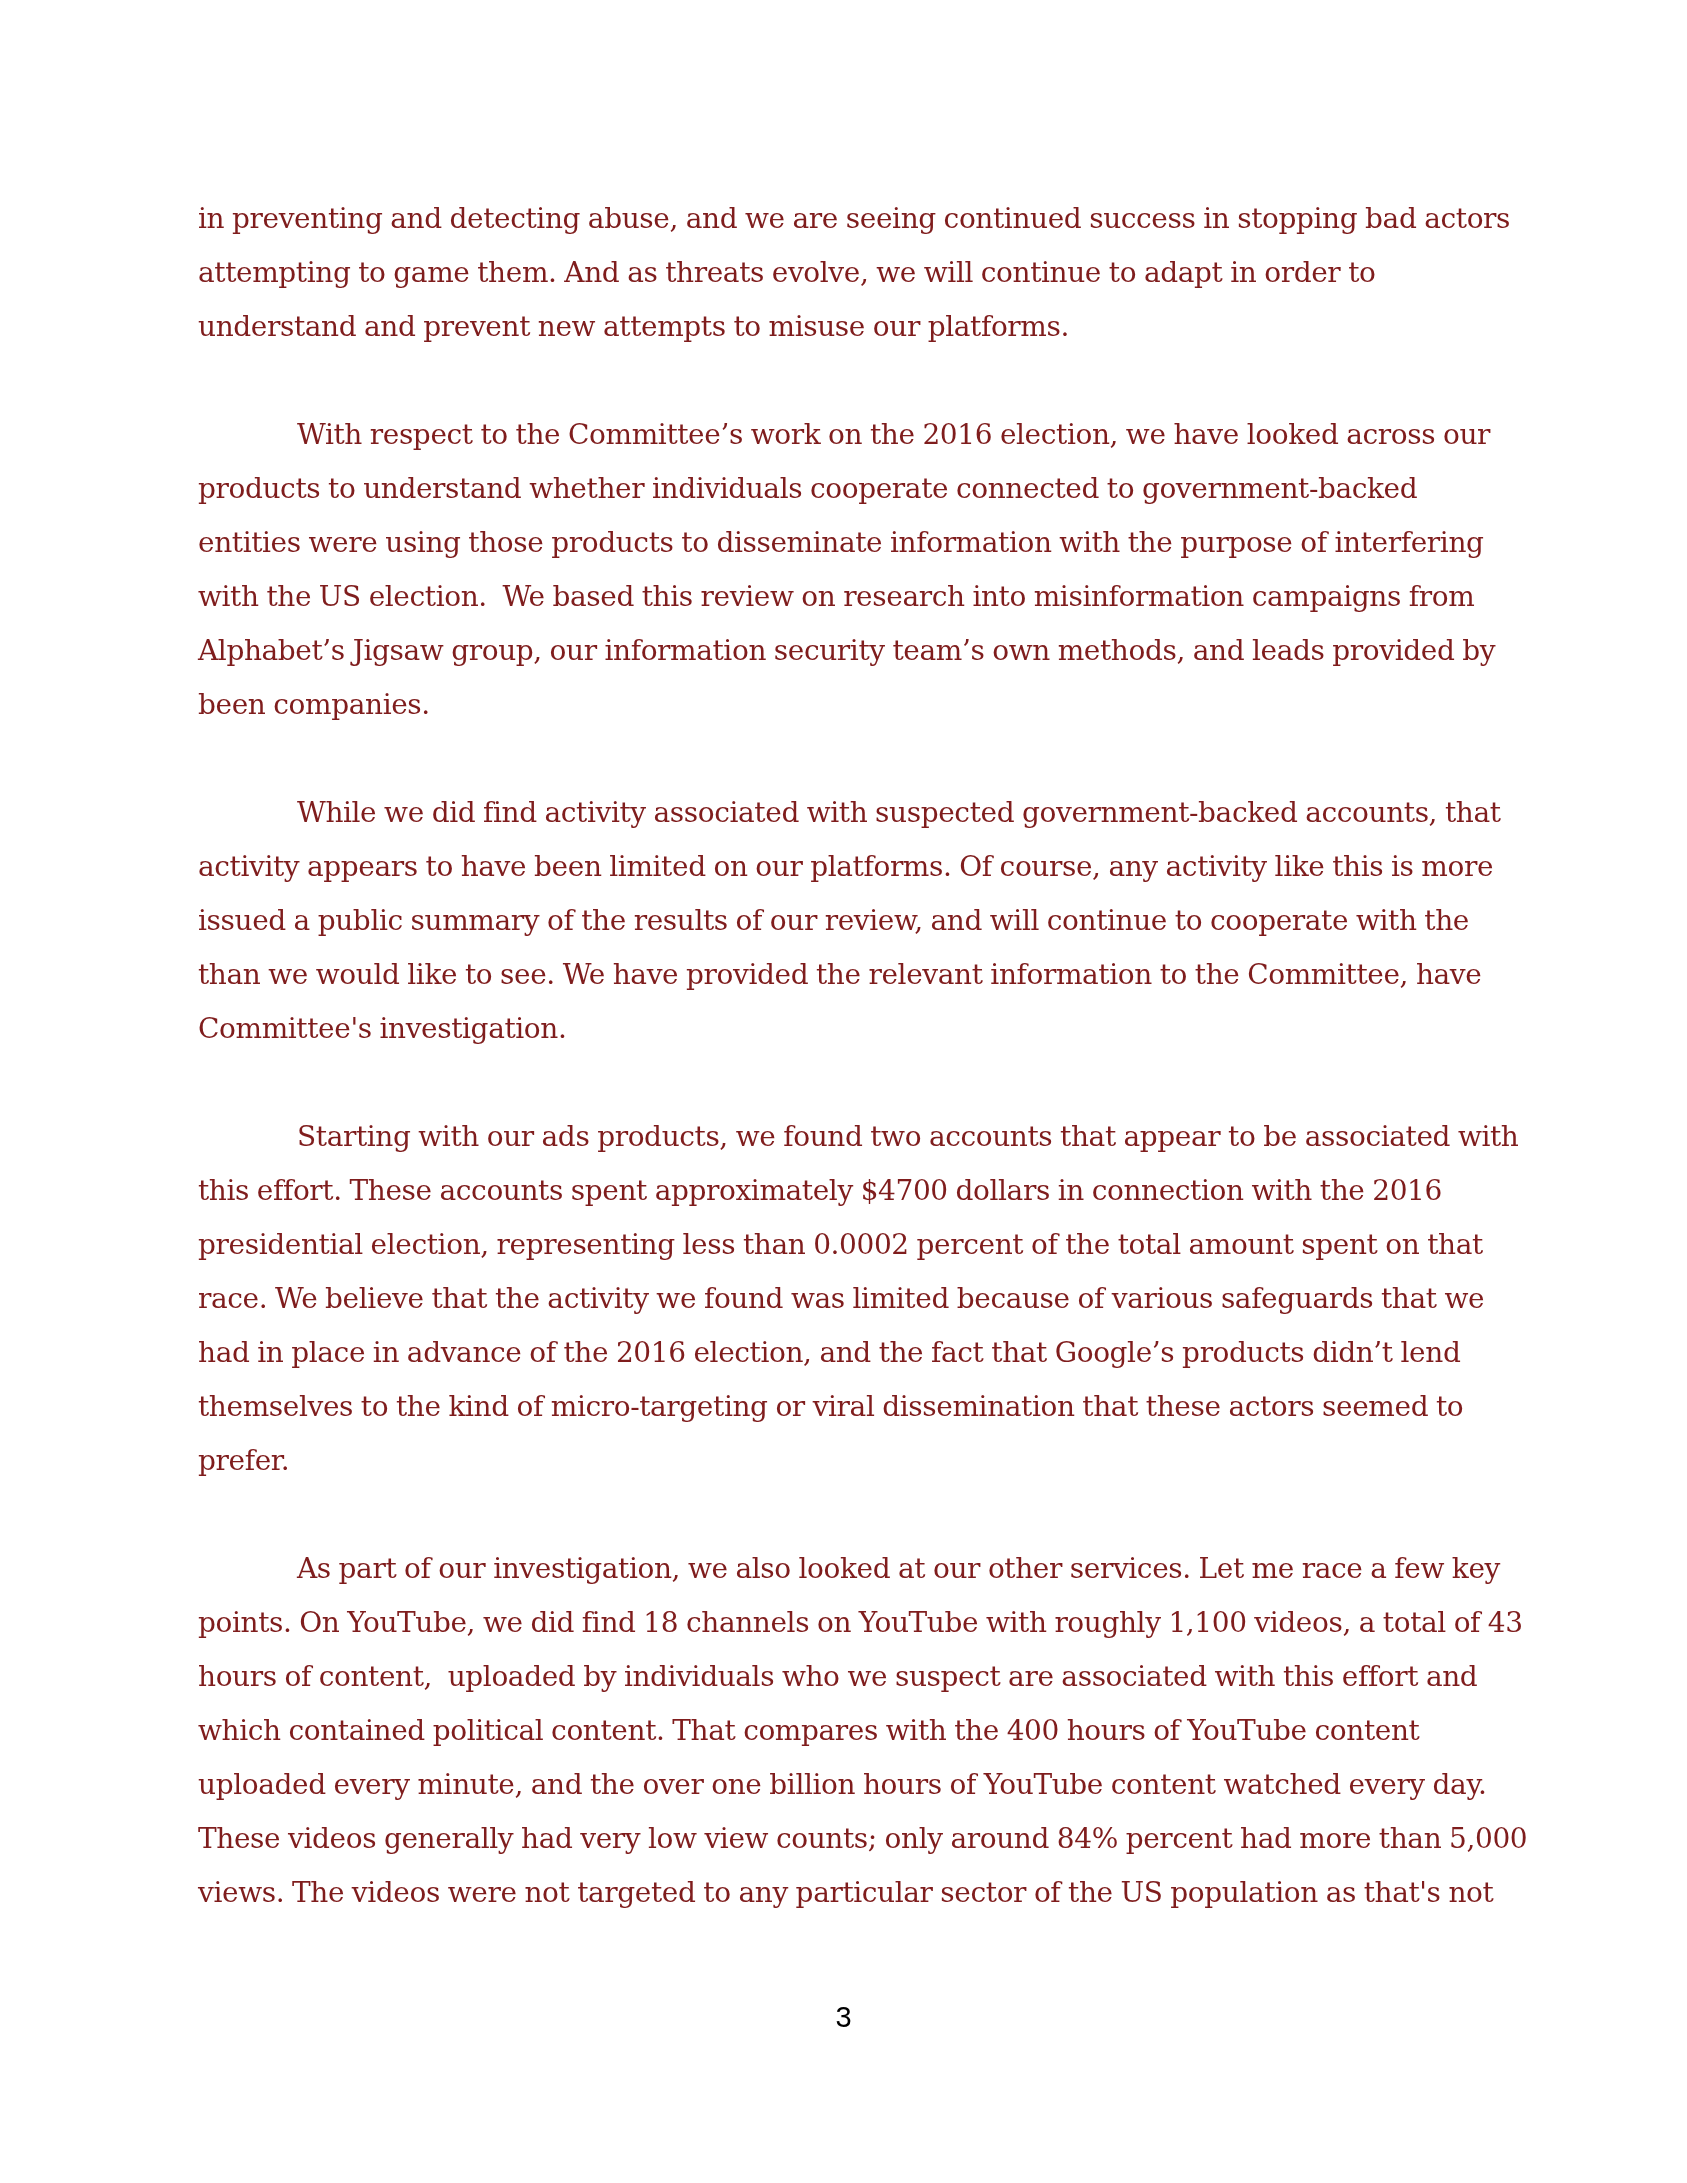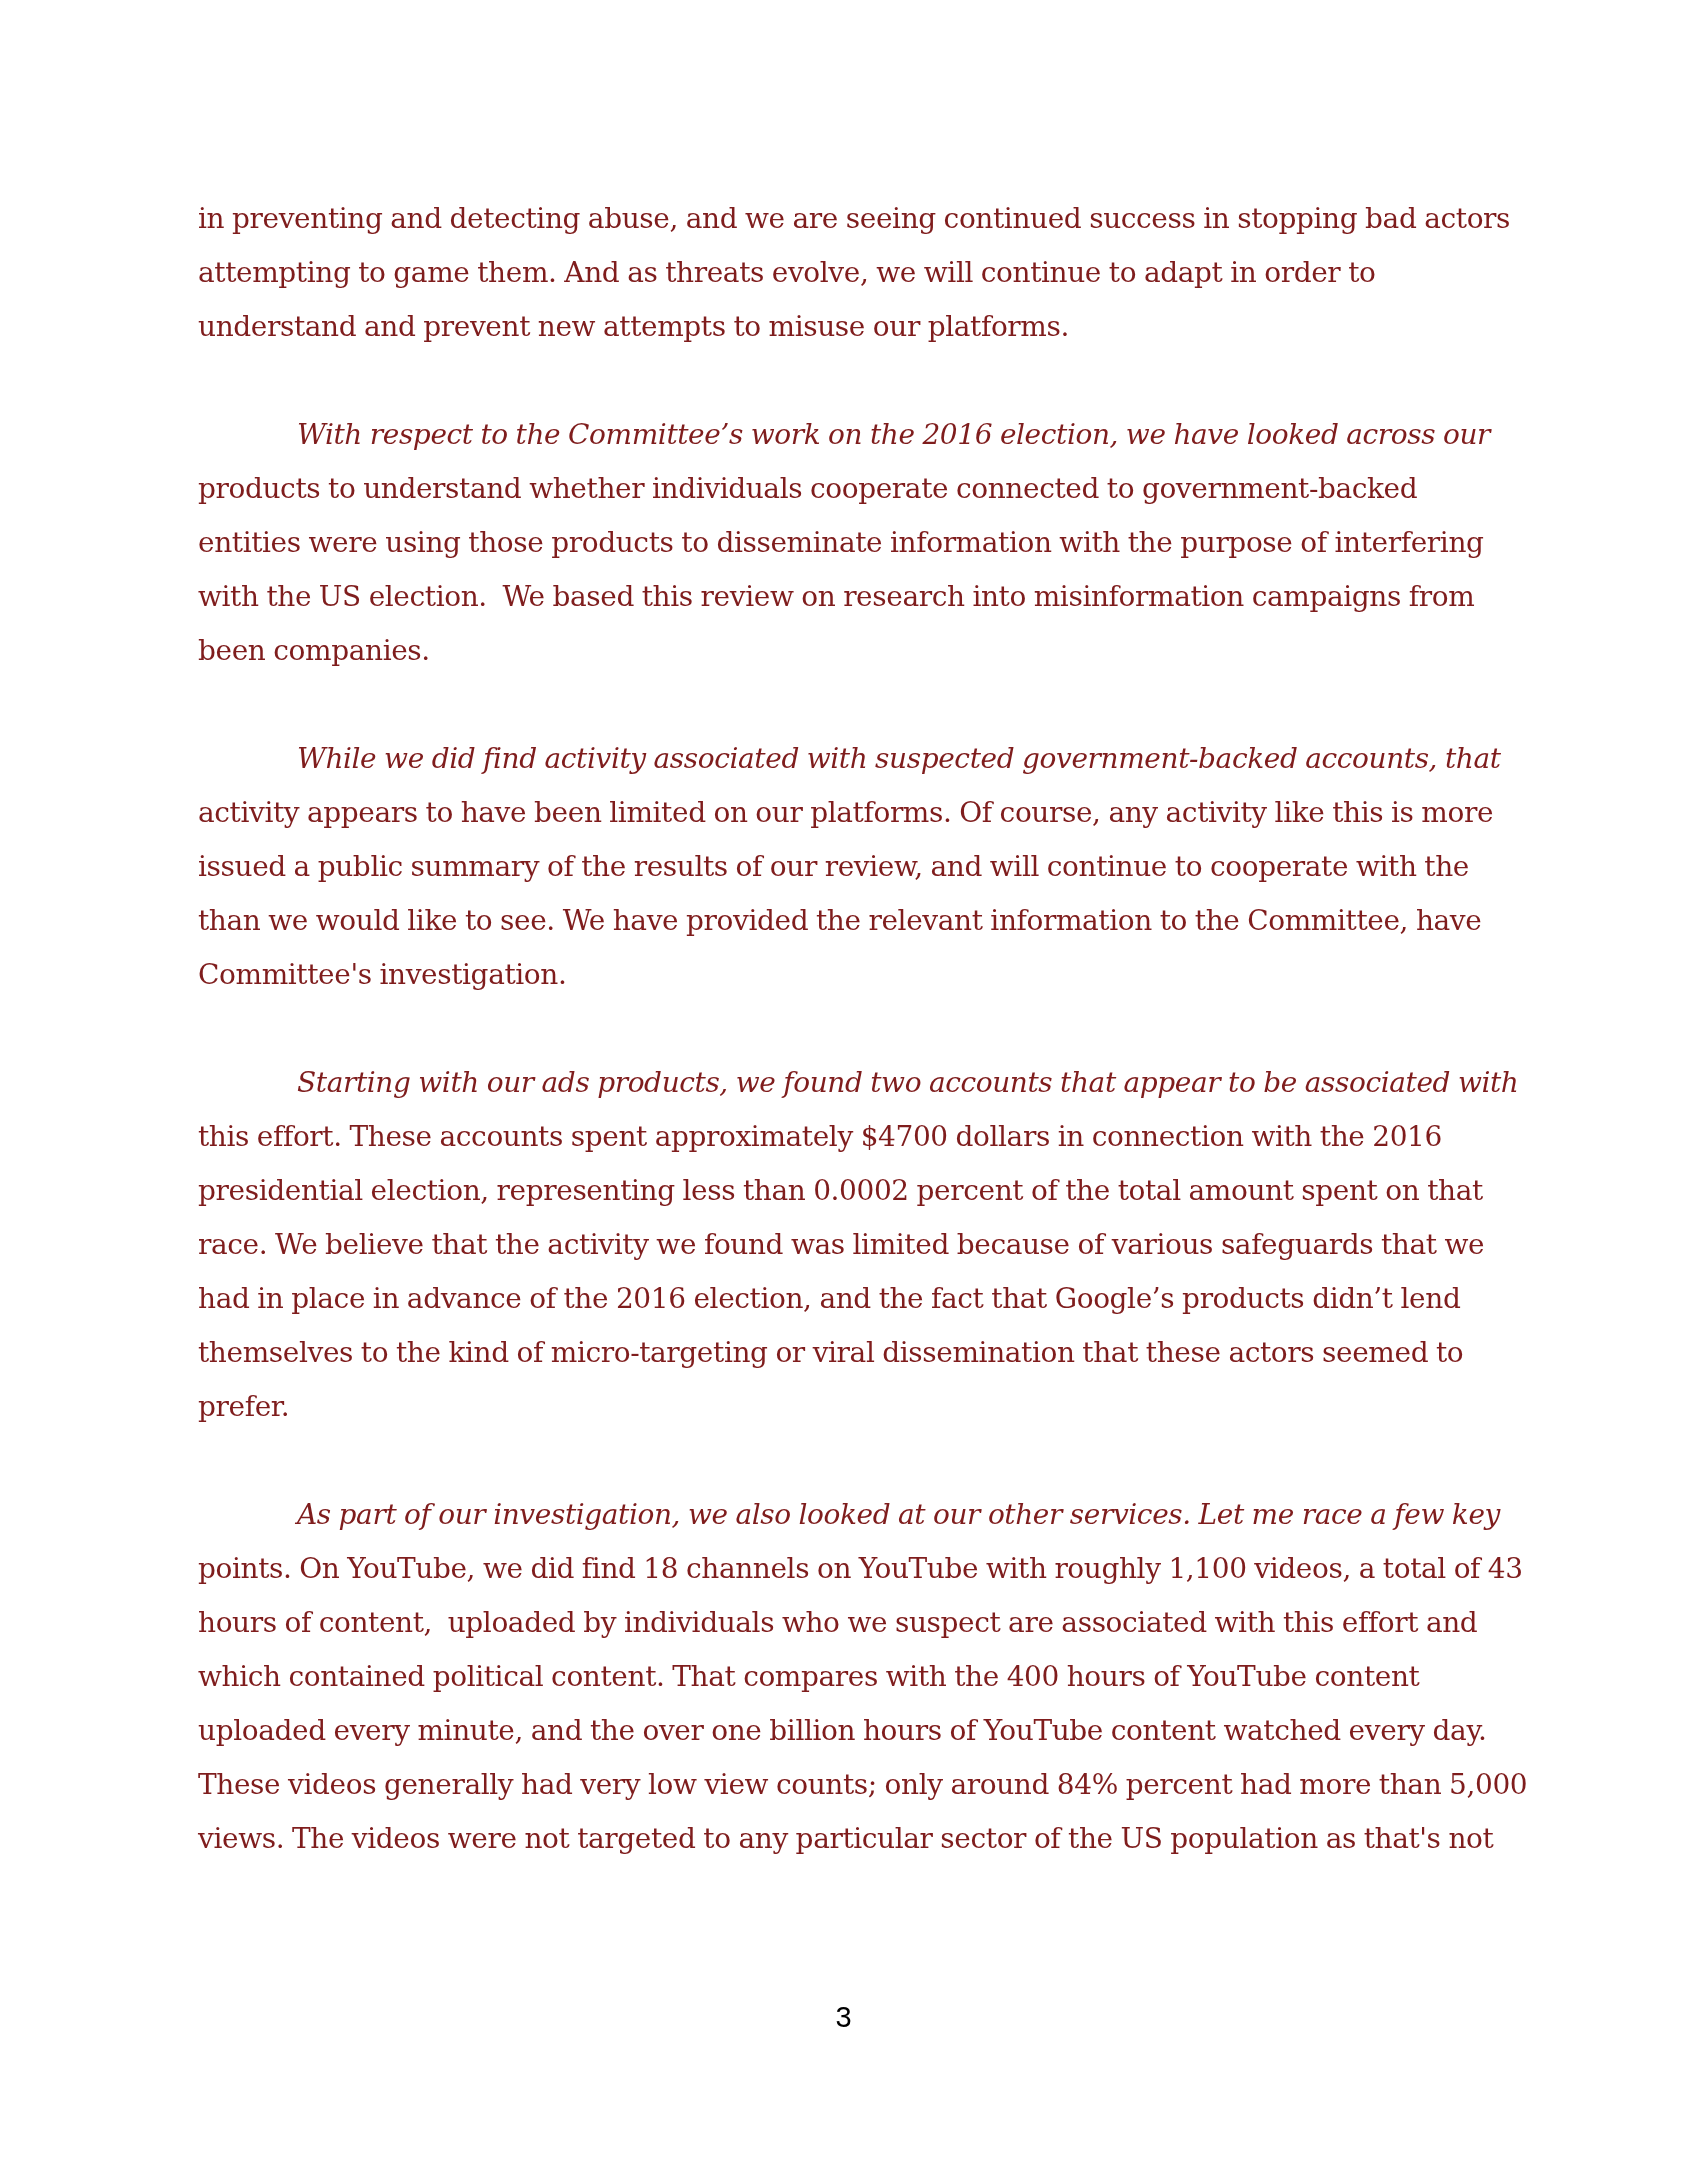--- a/index.html
+++ b/index.html
@@ -36,21 +36,20 @@
     .paragraph {
       margin: 0 0 54px 0;
     }
     .line {
       display: block;
       white-space: pre;
       height: 54px;
     }
     .line.indent {
       padding-left: 99px;
-      font-style: italic;
     }
     .page-number {
       position: absolute;
       left: 0;
       width: 1687px;
       top: 1997px;
       text-align: center;
       font-family: "Liberation Sans", "DejaVu Sans", sans-serif;
       font-size: 29px;
       line-height: 40px;
@@ -67,20 +66,21 @@
       <span class="line">in preventing and detecting abuse, and we are seeing continued success in stopping bad actors</span>
       <span class="line">attempting to game them. And as threats evolve, we will continue to adapt in order to</span>
       <span class="line">understand and prevent new attempts to misuse our platforms.</span>
     </div>
 
     <div class="paragraph">
       <span class="line indent">With respect to the Committee’s work on the 2016 election, we have looked across our</span>
       <span class="line">products to understand whether individuals cooperate connected to government-backed</span>
       <span class="line">entities were using those products to disseminate information with the purpose of interfering</span>
       <span class="line">with the US election.  We based this review on research into misinformation campaigns from</span>
+      <span class="line">Alphabet’s Jigsaw group, our information security team’s own methods, and leads provided by</span>
       <span class="line">been companies.</span>
     </div>
 
     <div class="paragraph">
       <span class="line indent">While we did find activity associated with suspected government-backed accounts, that</span>
       <span class="line">activity appears to have been limited on our platforms. Of course, any activity like this is more</span>
       <span class="line">issued a public summary of the results of our review, and will continue to cooperate with the</span>
       <span class="line">than we would like to see. We have provided the relevant information to the Committee, have</span>
       <span class="line">Committee's investigation.</span>
     </div>

